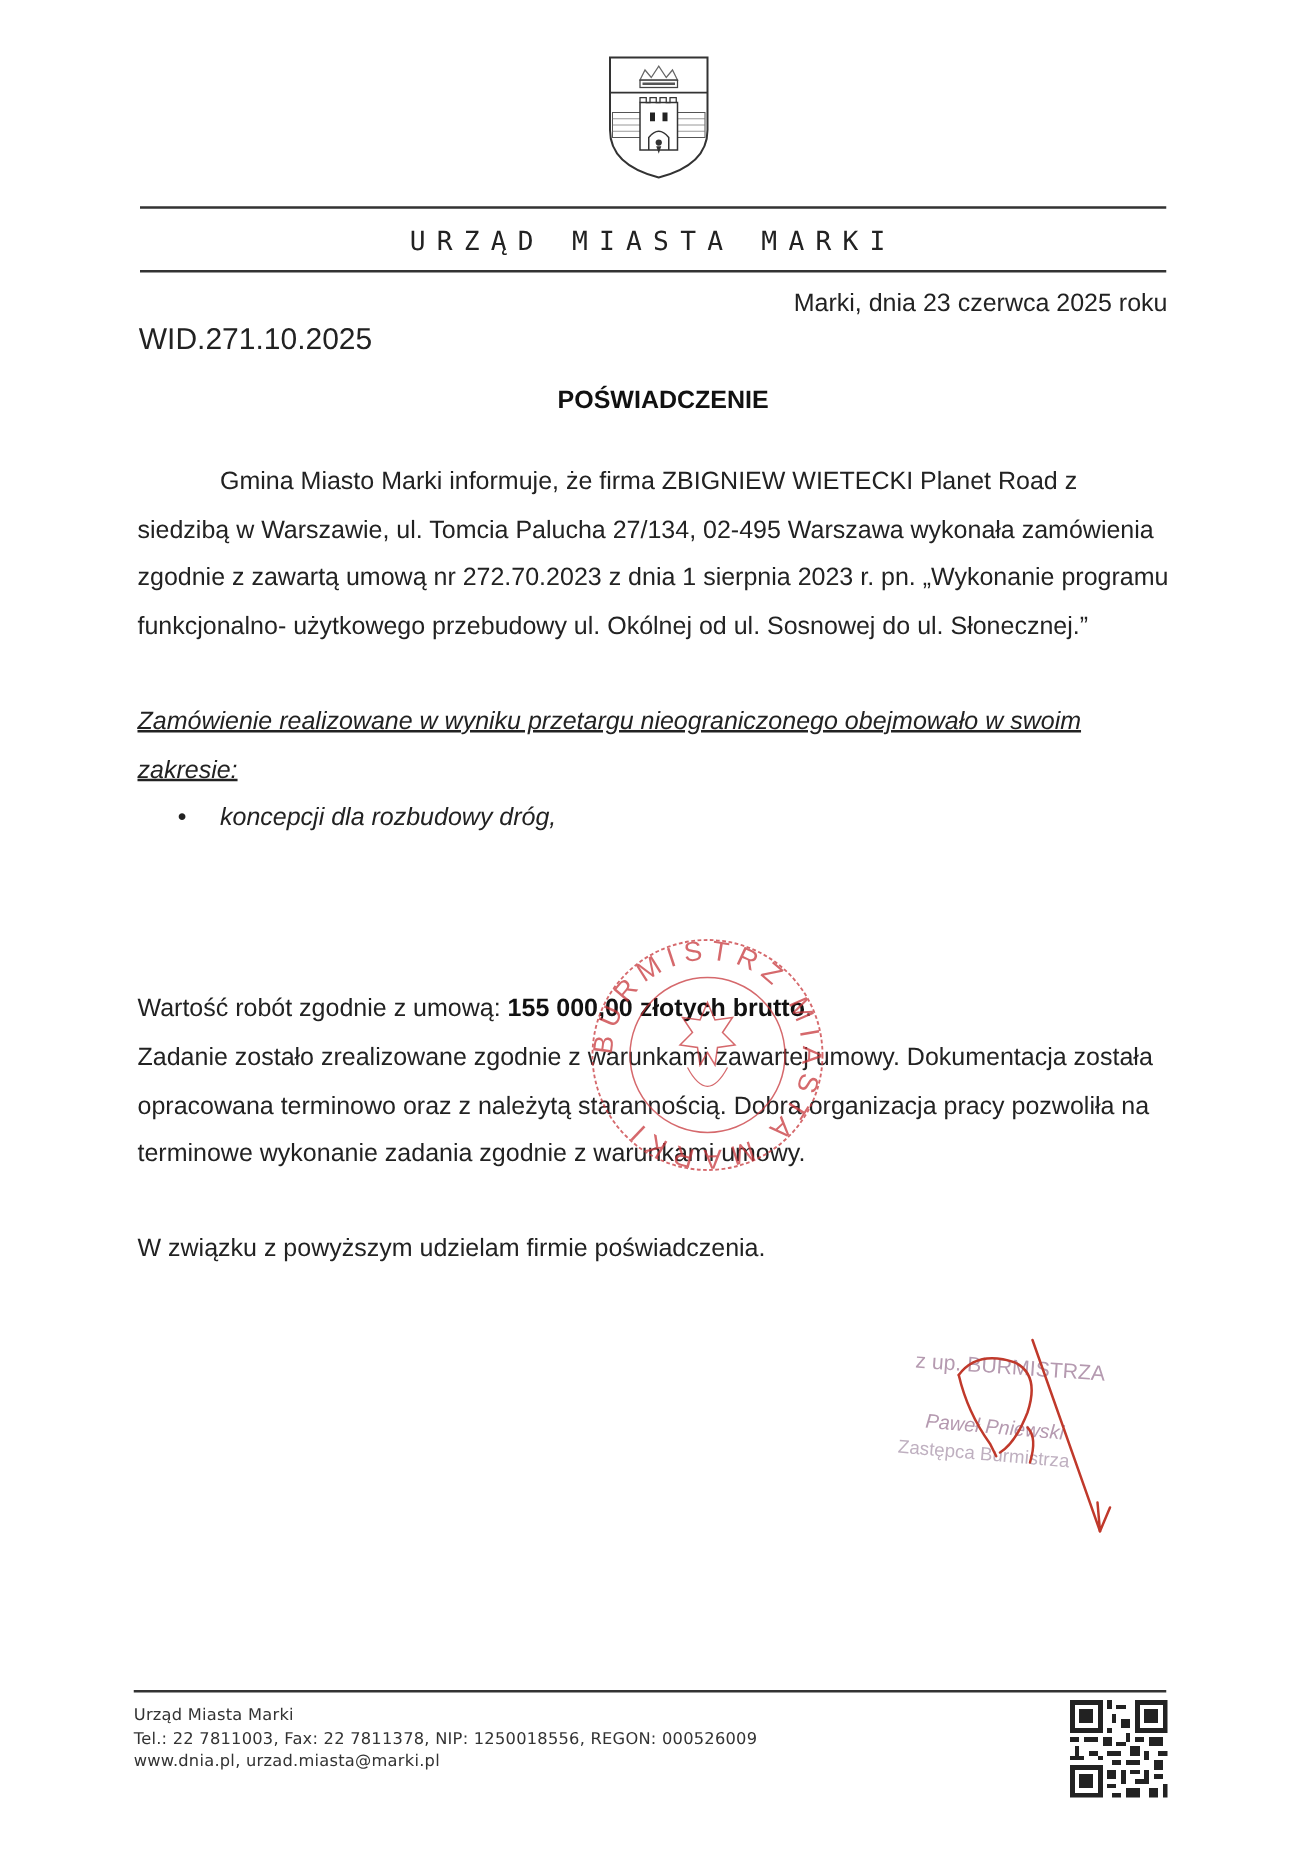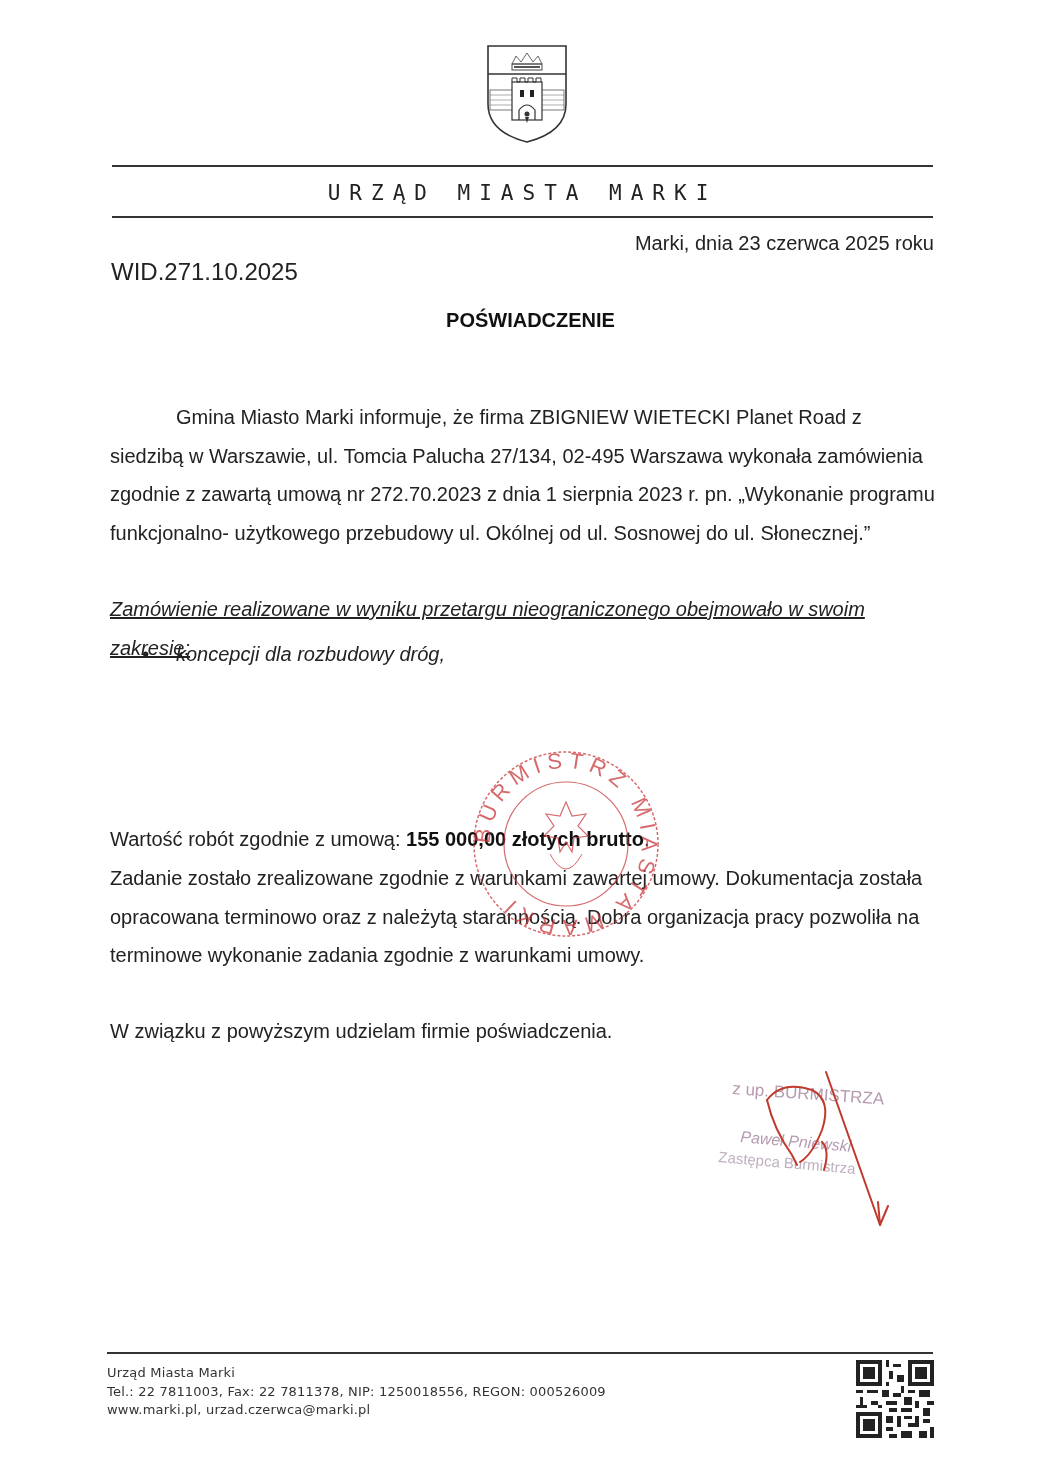--- a/index.html
+++ b/index.html
@@ -4,21 +4,21 @@
   <style>
     html, body { margin: 0; padding: 0; background: #ffffff; }
     body { width: 1049px; height: 1484px; position: relative; overflow: hidden; color: #1a1a1a; font-family: "Liberation Sans", sans-serif; }
     .abs { position: absolute; }
     .crest { left: 486px; top: 44px; width: 82px; height: 100px; }
     .rule { left: 112px; width: 821px; height: 2px; background: #333; }
     .office-name { left: 112px; width: 821px; top: 181px; text-align: center; font-family: "DejaVu Sans Mono", "Liberation Mono", monospace; font-size: 21px; letter-spacing: 9px; color: #222; }
     .place-date { right: 115px; top: 232px; font-size: 20px; color: #222; text-align: center; }
     .ref-no { left: 111px; top: 258px; font-size: 24px; color: #222; }
     .doc-title { left: 6px; width: 1049px; top: 309px; text-align: center; font-weight: bold; font-size: 20px; color: #111; }
-    .body-text { left: 110px; width: 830px; font-size: 20px; line-height: 38.5px; color: #222; margin-top: 32px; }
+    .body-text { left: 110px; width: 830px; font-size: 20px; line-height: 38.5px; color: #222; }
     .p1 { top: 366px; }
     .p1 .indent { display: inline-block; width: 66px; }
     .scope { top: 558px; font-style: italic; }
     .scope span { text-decoration: underline; }
     .bullets { left: 140px; top: 635px; width: 800px; margin: 0; padding: 0; list-style: none; font-size: 20px; line-height: 38.5px; color: #222; font-style: italic; }
     .bullets li { position: relative; padding-left: 36px; }
     .bullets li::before { content: "•"; position: absolute; left: 2px; top: 0; font-size: 20px; }
     .value { top: 788px; }
     .value b { font-weight: bold; color: #111; }
     .p2 { top: 827px; }
@@ -107,21 +107,21 @@
       <path d="M114 2 L168 155"></path>
       <path d="M168 155 L166 132 M168 155 L176 136"></path>
     </g>
   </svg>
 </div>
 
 <div class="abs footer-rule"></div>
 <div class="abs footer">
   <div>Urząd Miasta Marki</div>
   <div>Tel.: 22 7811003, Fax: 22 7811378, NIP: 1250018556, REGON: 000526009</div>
-  <div>www.marki.pl, urzad.czerwca@marki.pl</div>
+  <div>www.dnia.pl, urzad.miasta@marki.pl</div>
 </div>
 
 <div class="abs qr">
   <svg width="78" height="78" viewBox="0 0 21 21" shape-rendering="crispEdges">
     <rect width="21" height="21" fill="#fff"></rect>
     <g fill="#222">
       <path d="M0 0h7v7h-7z M1 1v5h5v-5z" fill-rule="evenodd"></path>
       <rect x="2" y="2" width="3" height="3"></rect>
       <path d="M14 0h7v7h-7z M15 1v5h5v-5z" fill-rule="evenodd"></path>
       <rect x="16" y="2" width="3" height="3"></rect>

